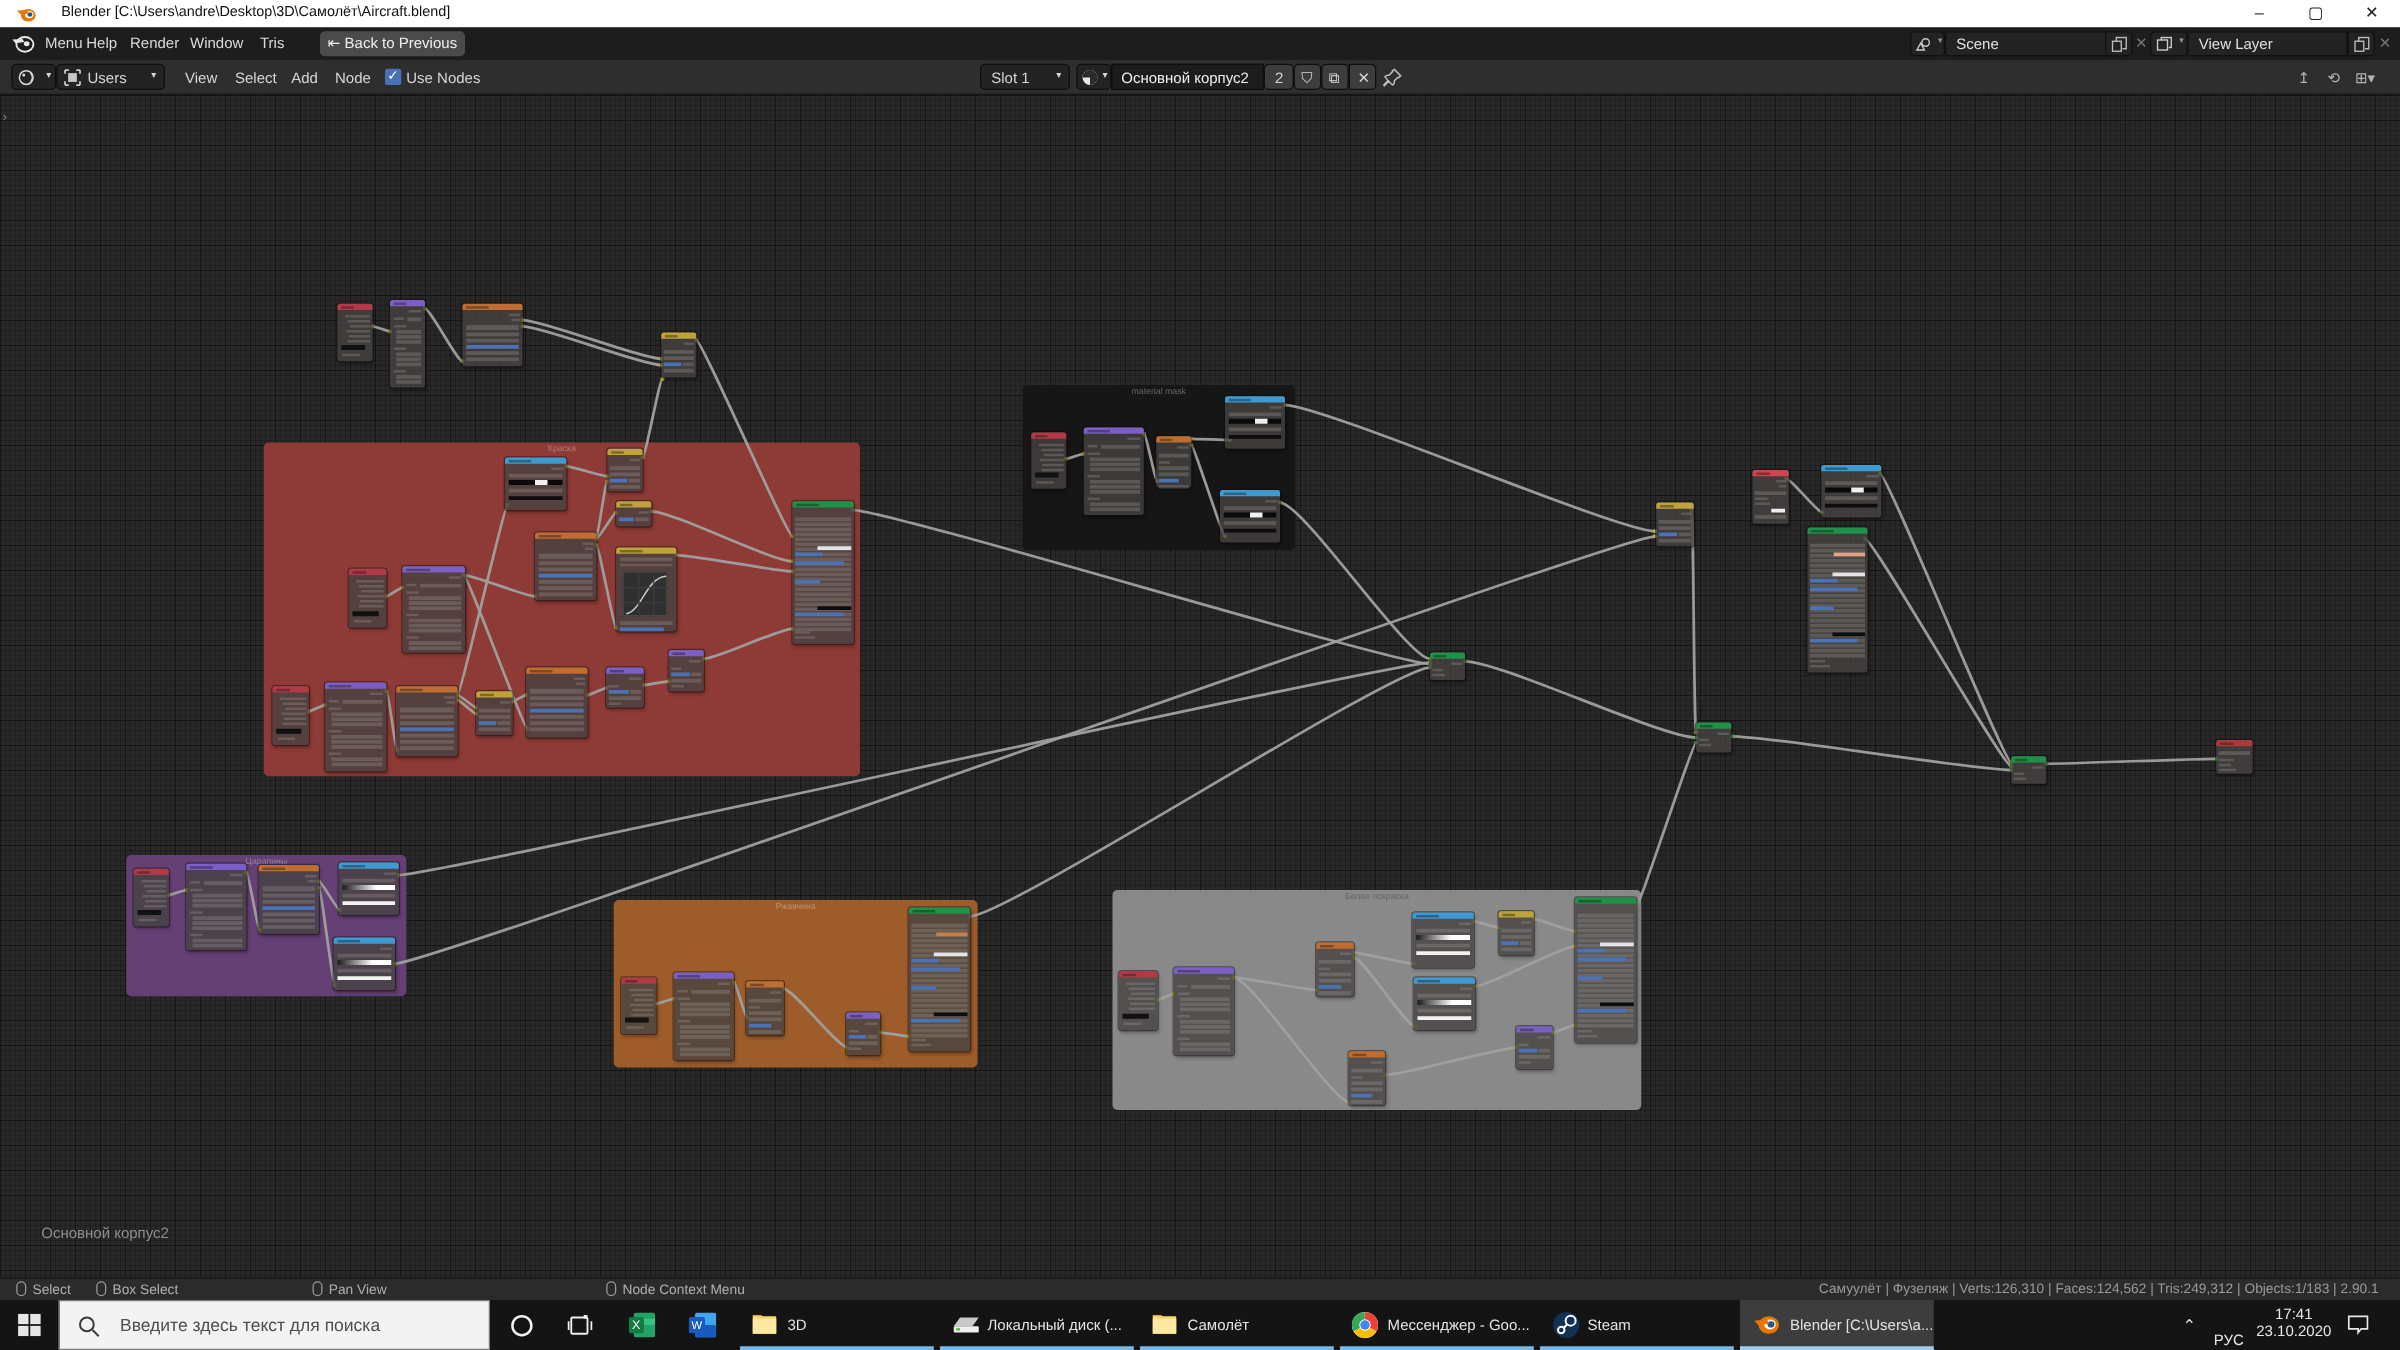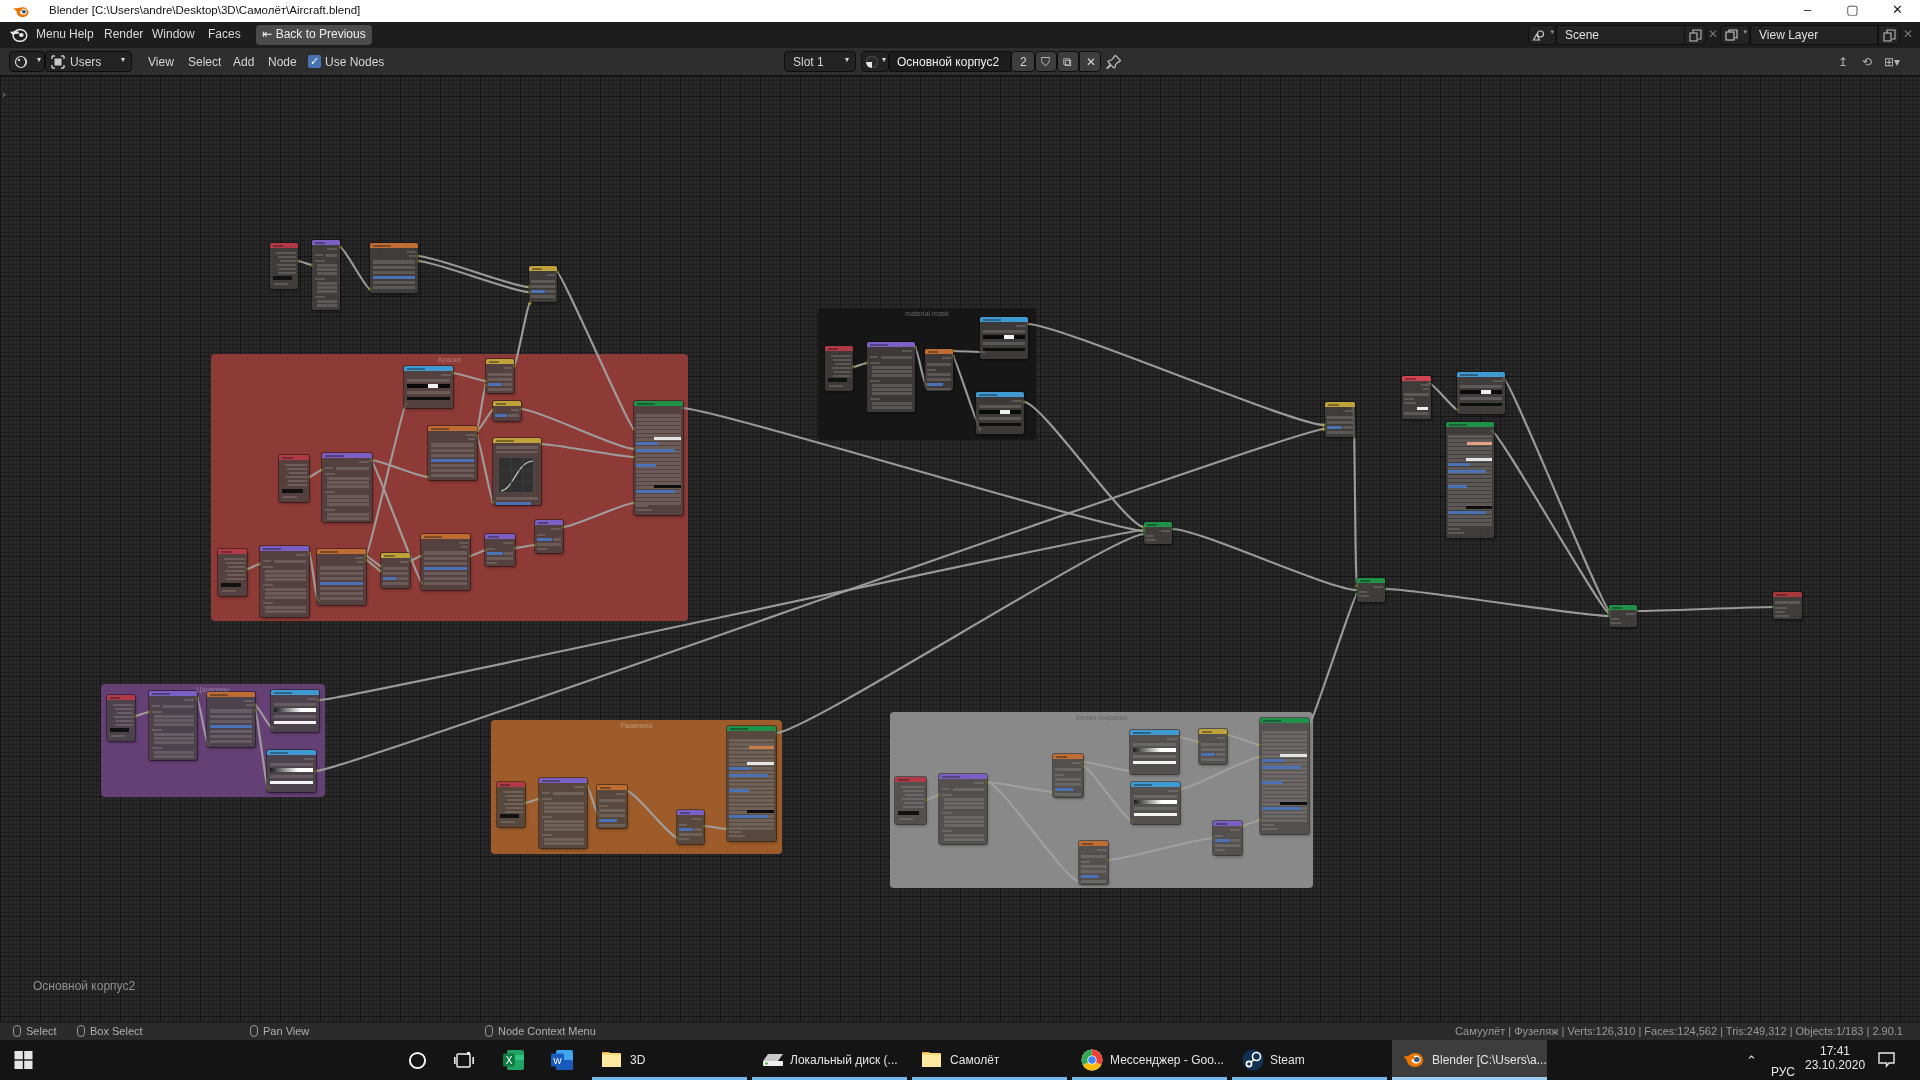--- a/index.html
+++ b/index.html
@@ -59,21 +59,21 @@
 <div class="menubar">
  <svg style="position:absolute;left:9px;top:4px" width="19" height="17" viewBox="0 0 20 17">
   <ellipse cx="11.5" cy="9.5" rx="7.2" ry="6.2" fill="none" stroke="#e8e8e8" stroke-width="1.6"></ellipse>
   <ellipse cx="13" cy="9" rx="2.4" ry="2.1" fill="#e8e8e8"></ellipse>
   <path d="M1,5.5 L9.5,5 L11,7.5 L3.5,8.5 Z" fill="#e8e8e8"></path>
  </svg>
  <div class="mi" style="left:36px">Menu</div>
  <div class="mi" style="left:69px">Help</div>
  <div class="mi" style="left:104px">Render</div>
  <div class="mi" style="left:152px">Window</div>
- <div class="mi" style="left:208px">Faces</div>
+ <div class="mi" style="left:208px">Tris</div>
  <div class="backbtn">⇤ Back to Previous</div>
  <div class="selwidget" style="left:1528px;width:28px">
       <svg style="position:absolute;left:3px;top:3px" width="13" height="13" viewBox="0 0 13 13">
         <circle cx="8.5" cy="5" r="3" fill="none" stroke="#ccc" stroke-width="1.1"></circle>
         <path d="M1.5,11 L4.5,5.5 L7.5,11 Z" fill="none" stroke="#ccc" stroke-width="1.1"></path>
       </svg>
       <span style="position:absolute;right:1px;top:2px;font-size:7px;color:#999">▾</span>
     </div>
  <div class="selwidget" style="left:1556px;width:136px;border-radius:0">
    <span style="position:absolute;left:8px;top:2px;font-size:12px;color:#e0e0e0">Scene</span>
@@ -1205,20 +1205,27 @@
  <div class="sbit" style="left:485px"><span class="mouseico"></span>Node Context Menu</div>
  <div class="sbit" style="right:17px;color:#9a9a9a">Самуулёт | Фузеляж | Verts:126,310 | Faces:124,562 | Tris:249,312 | Objects:1/183 | 2.90.1</div>
 </div>
 <div class="taskbar">
  <svg style="position:absolute;left:14px;top:11px" width="19" height="18" viewBox="0 0 18 18">
   <rect x="0" y="0" width="8.3" height="8.3" fill="#e6e6e6"></rect>
       <rect x="9.7" y="0" width="8.3" height="8.3" fill="#e6e6e6"></rect>
   <rect x="0" y="9.7" width="8.3" height="8.3" fill="#e6e6e6"></rect>
       <rect x="9.7" y="9.7" width="8.3" height="8.3" fill="#e6e6e6"></rect>
  </svg>
+ <div class="searchbox">
+  <svg style="position:absolute;left:14px;top:11px" width="18" height="18" viewBox="0 0 18 18">
+   <circle cx="7.5" cy="7.5" r="5.5" fill="none" stroke="#3b3b3b" stroke-width="1.6"></circle>
+   <path d="M12,12 L17,17" stroke="#3b3b3b" stroke-width="1.6"></path>
+  </svg>
+  <span>Введите здесь текст для поиска</span>
+ </div>
  <svg style="position:absolute;left:408px;top:11px" width="19" height="19" viewBox="0 0 19 19">
   <circle cx="9.5" cy="9.5" r="7.6" fill="none" stroke="#f2f2f2" stroke-width="2"></circle>
  </svg>
  <svg style="position:absolute;left:454px;top:11px" width="20" height="19" viewBox="0 0 20 19">
   <rect x="3" y="3" width="13" height="13" fill="none" stroke="#eee" stroke-width="1.5" rx="1"></rect>
   <rect x="0" y="6" width="1.6" height="7" fill="#eee"></rect>
       <rect x="18.4" y="6" width="1.6" height="7" fill="#eee"></rect>
   <rect x="13" y="1" width="3" height="3" fill="#eee"></rect>
  </svg>
  <svg style="position:absolute;left:503px;top:10px" width="21" height="20" viewBox="0 0 21 20">

